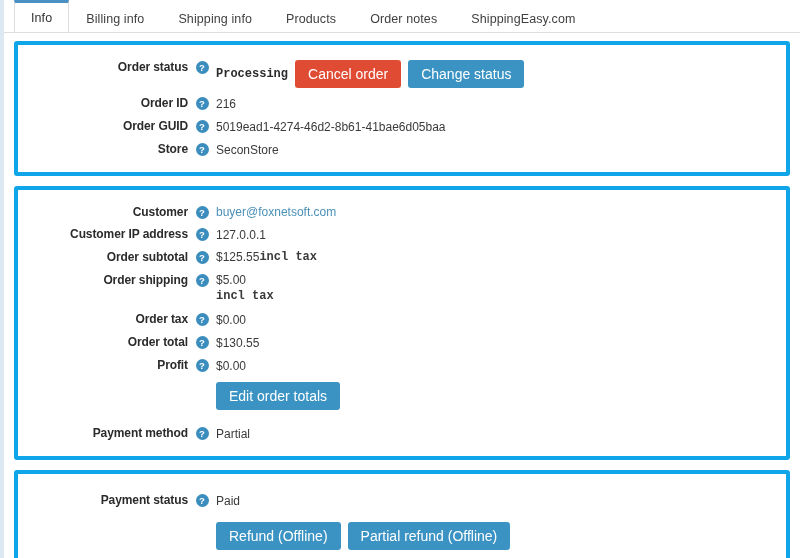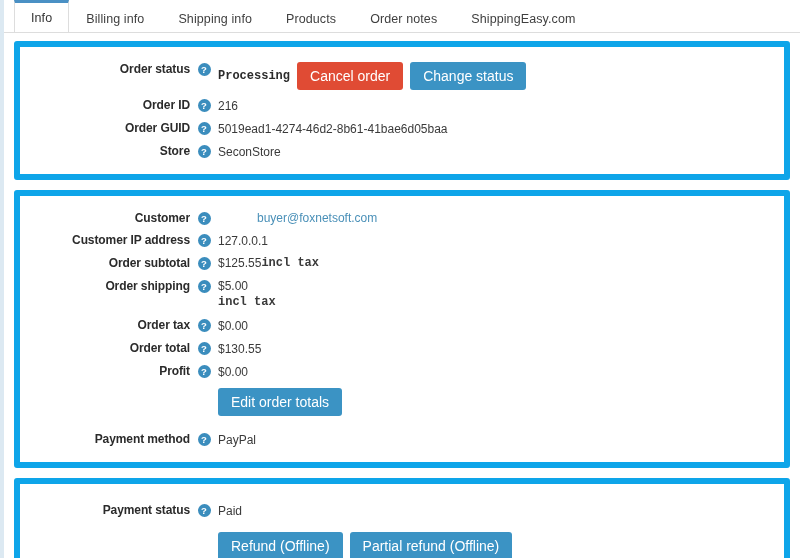--- a/index.html
+++ b/index.html
@@ -72,21 +72,21 @@
     height: 32px;
   }
 
   
   .panels {
     padding: 8px 10px 0 10px;
   }
 
   .panel {
     background: #ffffff;
-    border: 6px solid #0ea5e9;
+    border: 4px solid #0ea5e9;
     border-radius: 3px;
     margin-bottom: 10px;
     padding: 10px 0 12px 0;
   }
 
   .row {
     display: flex;
     align-items: flex-start;
     padding: 3px 0;
     min-height: 22px;
@@ -146,21 +146,20 @@
     max-width: 60px;
     line-height: 15px;
   }
 
   .bold { font-weight: bold; font-family: Liberation Mono, monospace; }
 
   .link {
     color: #4a90b8;
     text-decoration: none;
     cursor: pointer;
-    margin-left: 39px;
   }
 
   
   .btn {
     display: inline-block;
     border: none;
     border-radius: 3px;
     color: #ffffff;
     font-size: 14px;
     font-family: "Liberation Sans", sans-serif;
@@ -349,21 +348,21 @@
           <button class="btn btn-primary">Edit order totals</button>
         </div>
       </div>
 
       <div class="row" style="padding-top:12px;">
         <div class="label-cell">Payment method</div>
         <div class="help-cell">
           <span class="help-icon">?</span>
         </div>
         <div class="value-cell">
-          <span class="value-text">PayPal</span>
+          <span class="value-text">Partial</span>
         </div>
       </div>
 
     </div>
 
     <div class="panel" style="padding-top:14px;">
 
       <div class="row">
         <div class="label-cell">Payment status</div>
         <div class="help-cell">

